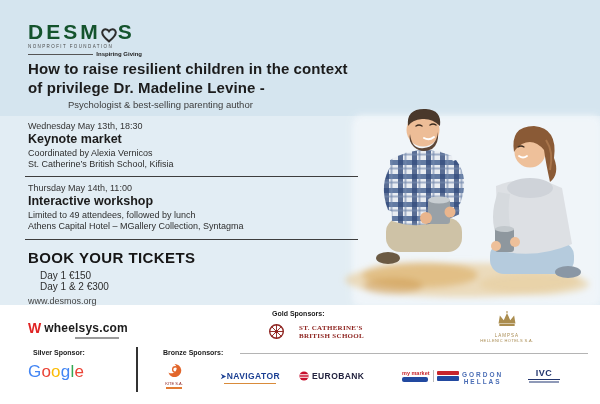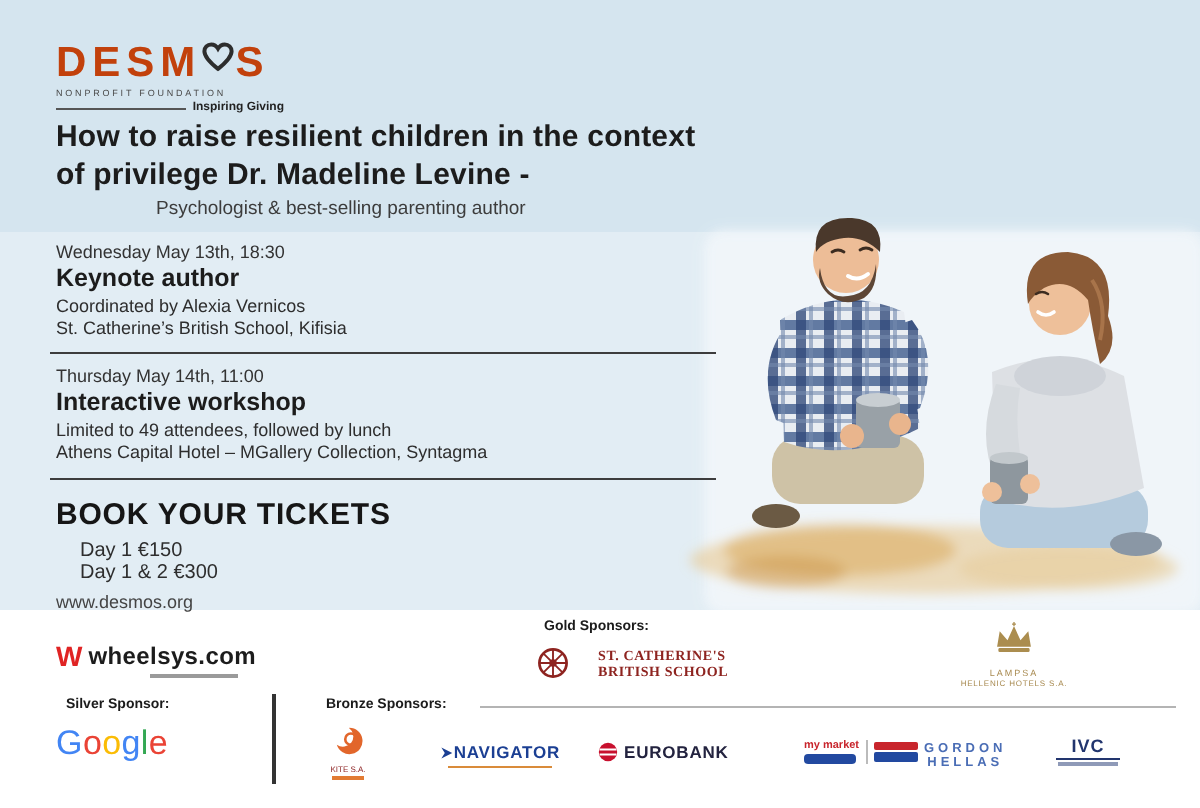--- a/index.html
+++ b/index.html
@@ -5,32 +5,32 @@
   html,body{margin:0;padding:0;background:#888;}
   .stage{position:relative;width:600px;height:404px;overflow:hidden;background:#fff;
          font-family:"Liberation Sans",sans-serif;-webkit-font-smoothing:antialiased;}
   
   .band-top{position:absolute;left:0;top:0;width:600px;height:116px;background:#d5e5ef;}
   .band-mid{position:absolute;left:0;top:116px;width:600px;height:189px;background:#e2edf4;}
   .band-bot{position:absolute;left:0;top:305px;width:600px;height:99px;background:#ffffff;}
 
   
   .logo{position:absolute;left:28px;top:21px;width:120px;}
-  .logo-word{display:flex;align-items:flex-start;font-size:21px;font-weight:bold;
-             letter-spacing:3px;color:#c2410c;line-height:22px;}
+  .logo-word{display:flex;align-items:flex-end;font-size:21px;font-weight:bold;
+             letter-spacing:3px;color:#14532d;line-height:22px;}
   .logo-word svg{margin:0 1px 0 0;}
   .logo-tagline{font-size:4.5px;letter-spacing:1.4px;color:#4a4a4a;margin-top:1px;}
   .logo-slogan-row{display:flex;align-items:center;width:114px;margin-top:2px;}
   .logo-rule{flex:1;border-top:1px solid #555;margin-right:3px;}
   .logo-slogan{font-size:6px;font-weight:bold;color:#222;}
 
   
   .title{position:absolute;left:28px;top:59px;font-size:15px;line-height:19px;
          font-weight:bold;color:#1c1c1c;letter-spacing:.1px;}
-  .subtitle{position:absolute;left:38px;top:99px;font-size:9.5px;color:#3c3c3c;padding-left:40px;}
+  .subtitle{position:absolute;left:28px;top:99px;font-size:9.5px;color:#3c3c3c;padding-left:40px;}
 
   
   .ev-dt{position:absolute;left:28px;font-size:9px;color:#333;}
   .ev-name{position:absolute;left:28px;font-size:12.5px;font-weight:bold;color:#1c1c1c;}
   .ev-line{position:absolute;left:28px;font-size:9px;color:#2e2e2e;}
   .rule{position:absolute;left:25px;width:333px;border-top:1.4px solid #3d3d3d;}
 
   .tickets-h{position:absolute;left:28px;top:249px;font-size:15px;font-weight:bold;
              color:#161616;letter-spacing:.4px;}
   .price{position:absolute;left:40px;font-size:10px;color:#2e2e2e;}
@@ -170,21 +170,21 @@
     </div>
   </div>
 
   <div class="title">
     <div>How to raise resilient children in the context</div>
     <div>of privilege Dr. Madeline Levine -</div>
   </div>
   <div class="subtitle">Psychologist &amp; best-selling parenting author</div>
 
   <div class="ev-dt" style="top:121px">Wednesday May 13th, 18:30</div>
-  <div class="ev-name" style="top:132px">Keynote author</div>
+  <div class="ev-name" style="top:132px">Keynote market</div>
   <div class="ev-line" style="top:148px">Coordinated by Alexia Vernicos</div>
   <div class="ev-line" style="top:159px">St. Catherine’s British School, Kifisia</div>
   <div class="rule" style="top:176px"></div>
 
   <div class="ev-dt" style="top:183px">Thursday May 14th, 11:00</div>
   <div class="ev-name" style="top:194px">Interactive workshop</div>
   <div class="ev-line" style="top:210px">Limited to 49 attendees, followed by lunch</div>
   <div class="ev-line" style="top:221px">Athens Capital Hotel – MGallery Collection, Syntagma</div>
   <div class="rule" style="top:239px"></div>
 

